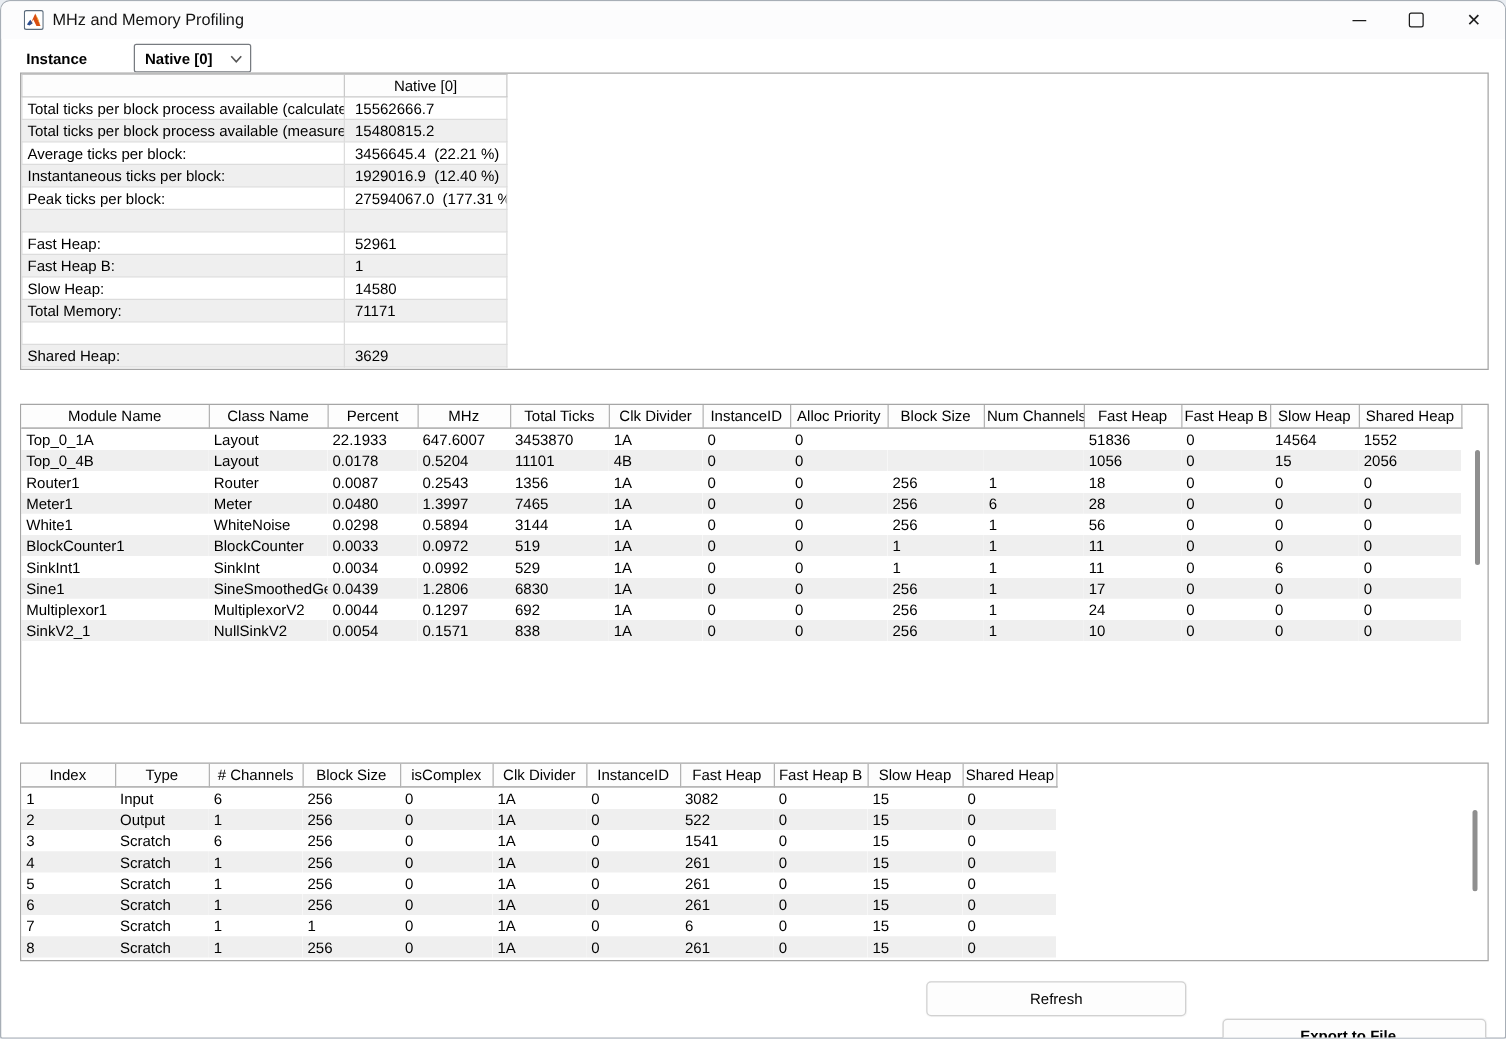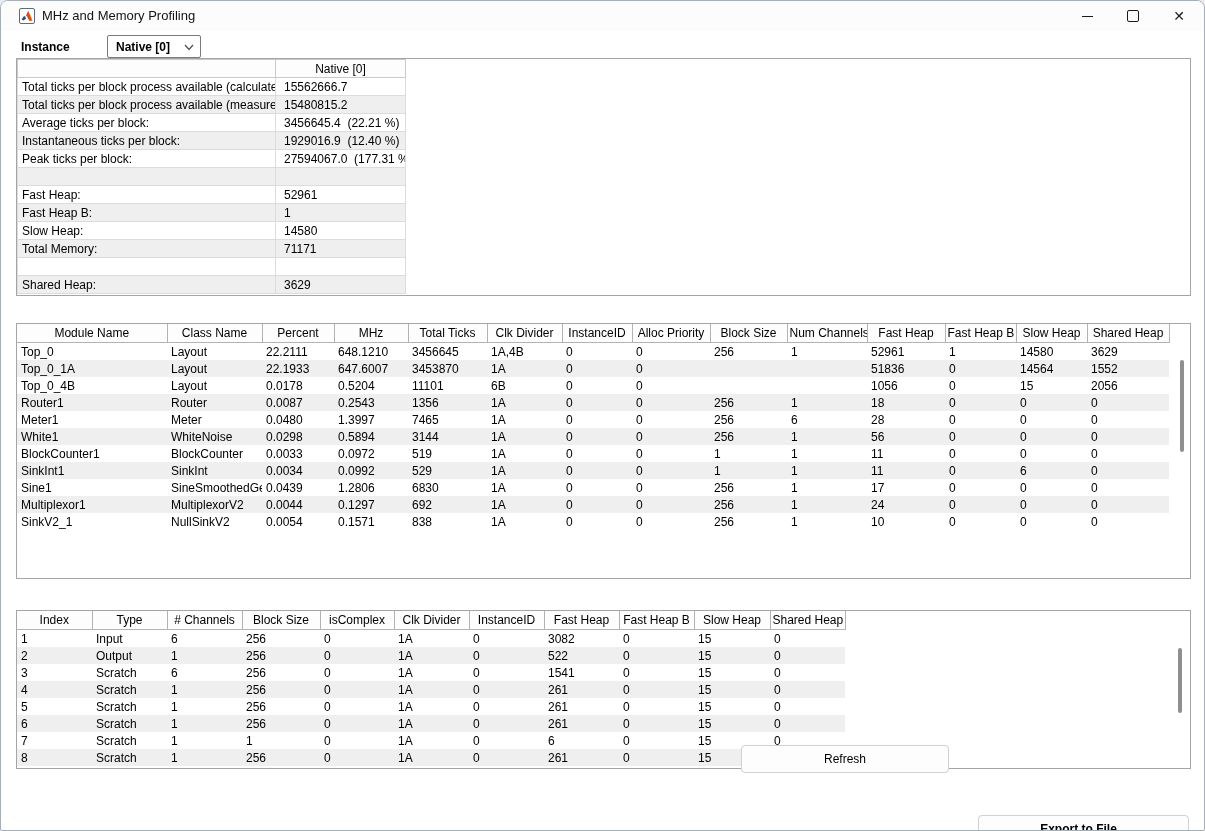--- a/index.html
+++ b/index.html
@@ -55,21 +55,21 @@
   
   .vscroll-thumb{position:absolute;width:4px;background:#8f8f8f;border-radius:2px;}
   .modules-scroll{right:6px;top:36px;height:92px;}
   .buffers-scroll{right:8px;top:37px;height:65px;}
   
   .btn{
     position:absolute;height:26px;background:#fdfdfd;border:1px solid #d1d1d1;border-radius:4px;
     font-size:12px;color:#000;display:flex;align-items:center;justify-content:center;cursor:default;
     box-shadow:0 0 1px rgba(0,0,0,0.05);
   }
-  .btn-refresh{left:740px;top:744px;width:206px;}
+  .btn-refresh{left:740px;top:784px;width:206px;}
   .btn-export{left:977px;top:814px;width:209px;font-weight:bold;}
 </style>
 </head>
 <body>
 
 <div class="window">
 
   <div class="titlebar">
     <svg class="app-icon" viewBox="0 0 16 16">
       <rect x="0.5" y="0.5" width="15" height="15" rx="1.5" fill="#ffffff" stroke="#5a6b7c"></rect>
@@ -195,36 +195,20 @@
             <th>Block Size</th>
             <th>Num Channels</th>
             <th>Fast Heap</th>
             <th>Fast Heap B</th>
             <th>Slow Heap</th>
             <th>Shared Heap</th>
           </tr>
         </thead>
         <tbody>
           <tr>
-            <td>Top_0</td>
-            <td>Layout</td>
-            <td>22.2111</td>
-            <td>648.1210</td>
-            <td>3456645</td>
-            <td>1A,4B</td>
-            <td>0</td>
-            <td>0</td>
-            <td>256</td>
-            <td>1</td>
-            <td>52961</td>
-            <td>1</td>
-            <td>14580</td>
-            <td>3629</td>
-          </tr>
-          <tr>
             <td>Top_0_1A</td>
             <td>Layout</td>
             <td>22.1933</td>
             <td>647.6007</td>
             <td>3453870</td>
             <td>1A</td>
             <td>0</td>
             <td>0</td>
             <td></td>
             <td></td>
@@ -232,21 +216,21 @@
             <td>0</td>
             <td>14564</td>
             <td>1552</td>
           </tr>
           <tr>
             <td>Top_0_4B</td>
             <td>Layout</td>
             <td>0.0178</td>
             <td>0.5204</td>
             <td>11101</td>
-            <td>6B</td>
+            <td>4B</td>
             <td>0</td>
             <td>0</td>
             <td></td>
             <td></td>
             <td>1056</td>
             <td>0</td>
             <td>15</td>
             <td>2056</td>
           </tr>
           <tr>

